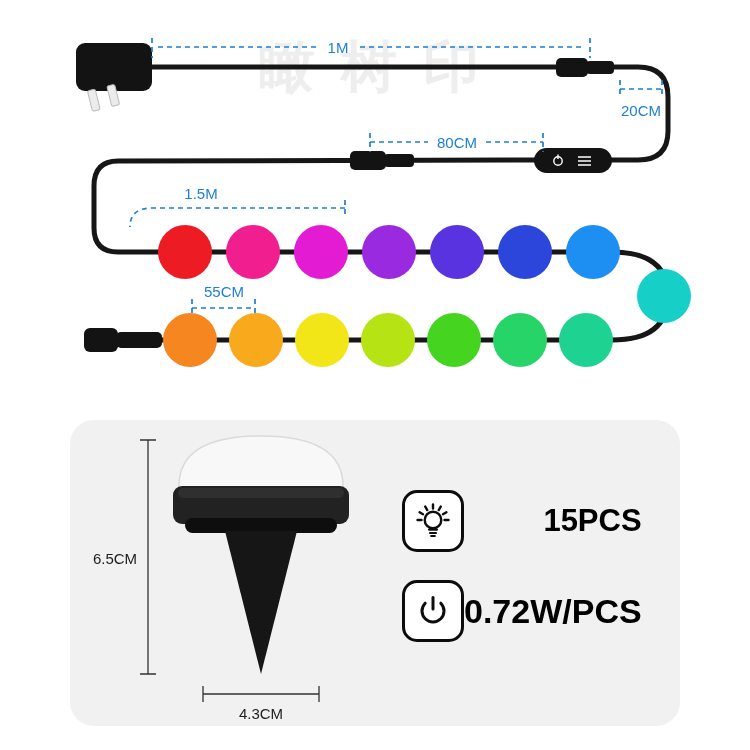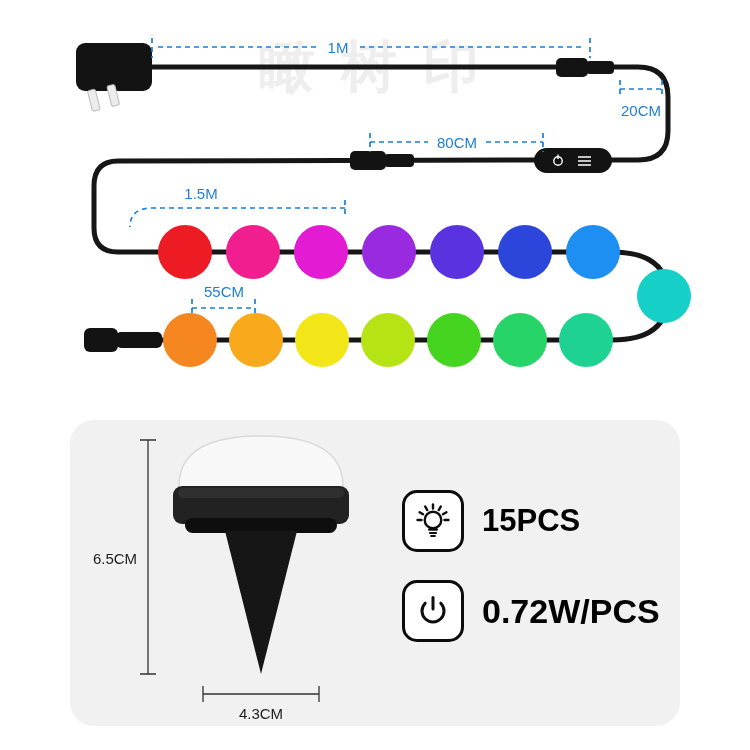--- a/index.html
+++ b/index.html
@@ -8,21 +8,21 @@
   .watermark{position:absolute;left:219px;top:30px;font-size:56px;letter-spacing:26px;
              font-weight:700;color:rgba(40,40,40,0.08);white-space:nowrap;user-select:none;margin-left:40px;}
   svg.diagram{position:absolute;left:0;top:0;}
   .ann{stroke:var(--ann,#1d7fd6);}
   .ann-text{fill:var(--ann,#1d7fd6);font-size:15px;font-weight:500;}
   .card{position:absolute;left:70px;top:420px;width:610px;height:306px;
         background:#f1f1f2;border-radius:24px;}
   .spike-svg{position:absolute;left:16px;top:8px;}
   .spike-dim-text{fill:#1d1d1d;font-size:15px;}
   .specs{position:absolute;left:332px;top:70px;display:flex;flex-direction:column;gap:28px;}
-  .spec-row{display:flex;align-items:center;gap:18px;}
+  .spec-row{display:flex;align-items:center;justify-content:space-between;}
   .icon-box{width:62px;height:62px;background:#fff;border:3.5px solid #0c0c0c;
             border-radius:15px;display:flex;align-items:center;justify-content:center;box-sizing:border-box;}
   .spec-label{font-size:31px;font-weight:700;color:#000;white-space:nowrap;}
   .spec-label.watt{font-size:34px;font-weight:600;}
 </style>
 </head>
 <body>
 
 <div class="stage">
 

